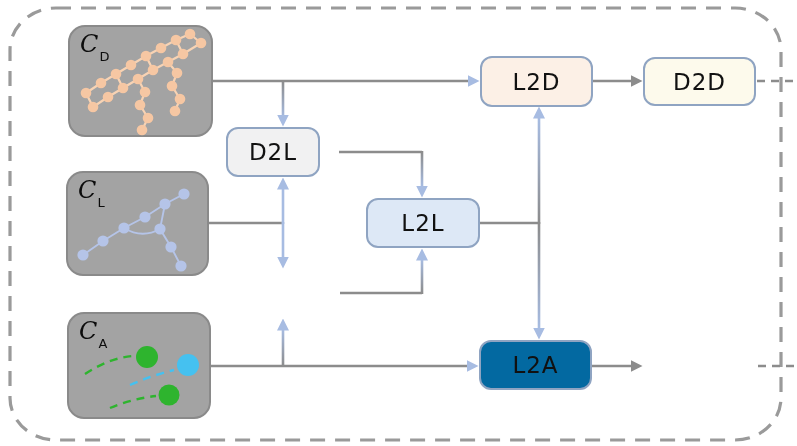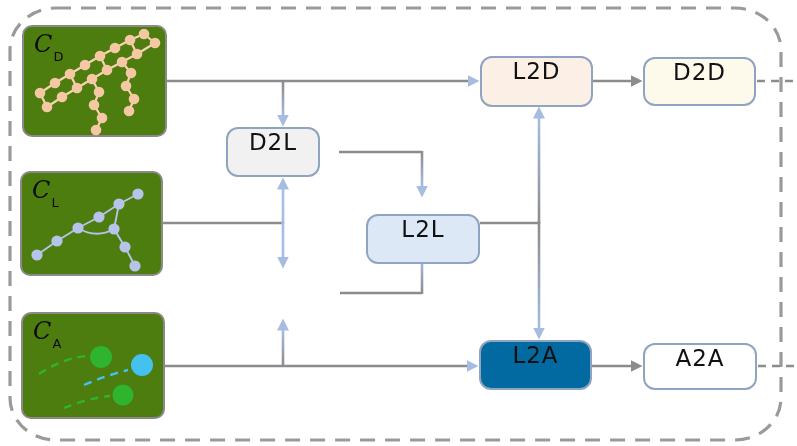--- a/index.html
+++ b/index.html
@@ -2,36 +2,36 @@
 <html><head>
 <meta charset="utf-8">
 <style>
   html,body{margin:0;padding:0;background:#ffffff;}
   .canvas{
     position:relative;width:797px;height:446px;background:#ffffff;overflow:hidden;
     font-family:"DejaVu Sans", sans-serif;
   }
   .wires{position:absolute;left:0;top:0;z-index:1;}
   .ctx-box{
-    position:absolute;z-index:2;background:#4d7c0f;
-    border:2.5px solid #8a8a8a;border-radius:10px;box-sizing:border-box;
+    position:absolute;z-index:2;background:#a3a3a3;
+    border:2.5px solid #8a8a8a;border-radius:17px;box-sizing:border-box;margin-left:46px;
   }
   .ctx-box svg{position:absolute;left:0;top:0;}
   .ctx-label{
     position:absolute;left:10px;top:4px;z-index:3;color:#0c0c0c;
     font-family:"DejaVu Serif", serif;font-style:italic;font-size:24px;line-height:1.1;
   }
   .ctx-label sub{
     font-family:"DejaVu Sans", sans-serif;font-style:normal;font-size:13px;
     position:relative;top:3px;left:1px;
   }
   .stage{
     position:absolute;z-index:2;box-sizing:border-box;
     border:2.5px solid #8fa4c2;border-radius:12px;
-    display:flex;justify-content:center;
+    display:flex;align-items:center;justify-content:center;
     font-size:23px;color:#111;letter-spacing:1px;
   }
 </style>
 </head>
 <body>
 
 <div class="canvas">
 
   <svg class="wires" width="797" height="446" viewBox="0 0 797 446">
     <defs>
@@ -172,33 +172,30 @@
           <circle cx="113" cy="93" r="5.6"></circle>
       </g>
     </svg>
   </div>
 
   <div class="stage" style="left: 226px; top: 127px; width: 94px; height: 50px; background-color: rgb(241, 241, 242);">
     <span>D2L</span>
   </div>
 
 
-  <div class="stage" style="left: 366px; top: 214px; width: 114px; height: 50px; background-color: rgb(221, 232, 246);">
+  <div class="stage" style="left: 366px; top: 198px; width: 114px; height: 50px; background-color: rgb(221, 232, 246);">
     <span>L2L</span>
   </div>
 
   <div class="stage" style="left: 480px; top: 56px; width: 113px; height: 51px; background-color: rgb(252, 240, 230);">
     <span>L2D</span>
   </div>
 
   <div class="stage" style="left: 479px; top: 340px; width: 113px; height: 50px; background-color: #0369a1;">
     <span>L2A</span>
   </div>
 
   <div class="stage" style="left: 643px; top: 57px; width: 113px; height: 49px; background-color: rgb(253, 250, 236);">
     <span>D2D</span>
   </div>
 
-  <div class="stage" style="left: 643px; top: 343px; width: 114px; height: 47px; background-color: rgb(255, 255, 255);">
-    <span>A2A</span>
-  </div>
 
 </div>
 
 </body></html>

